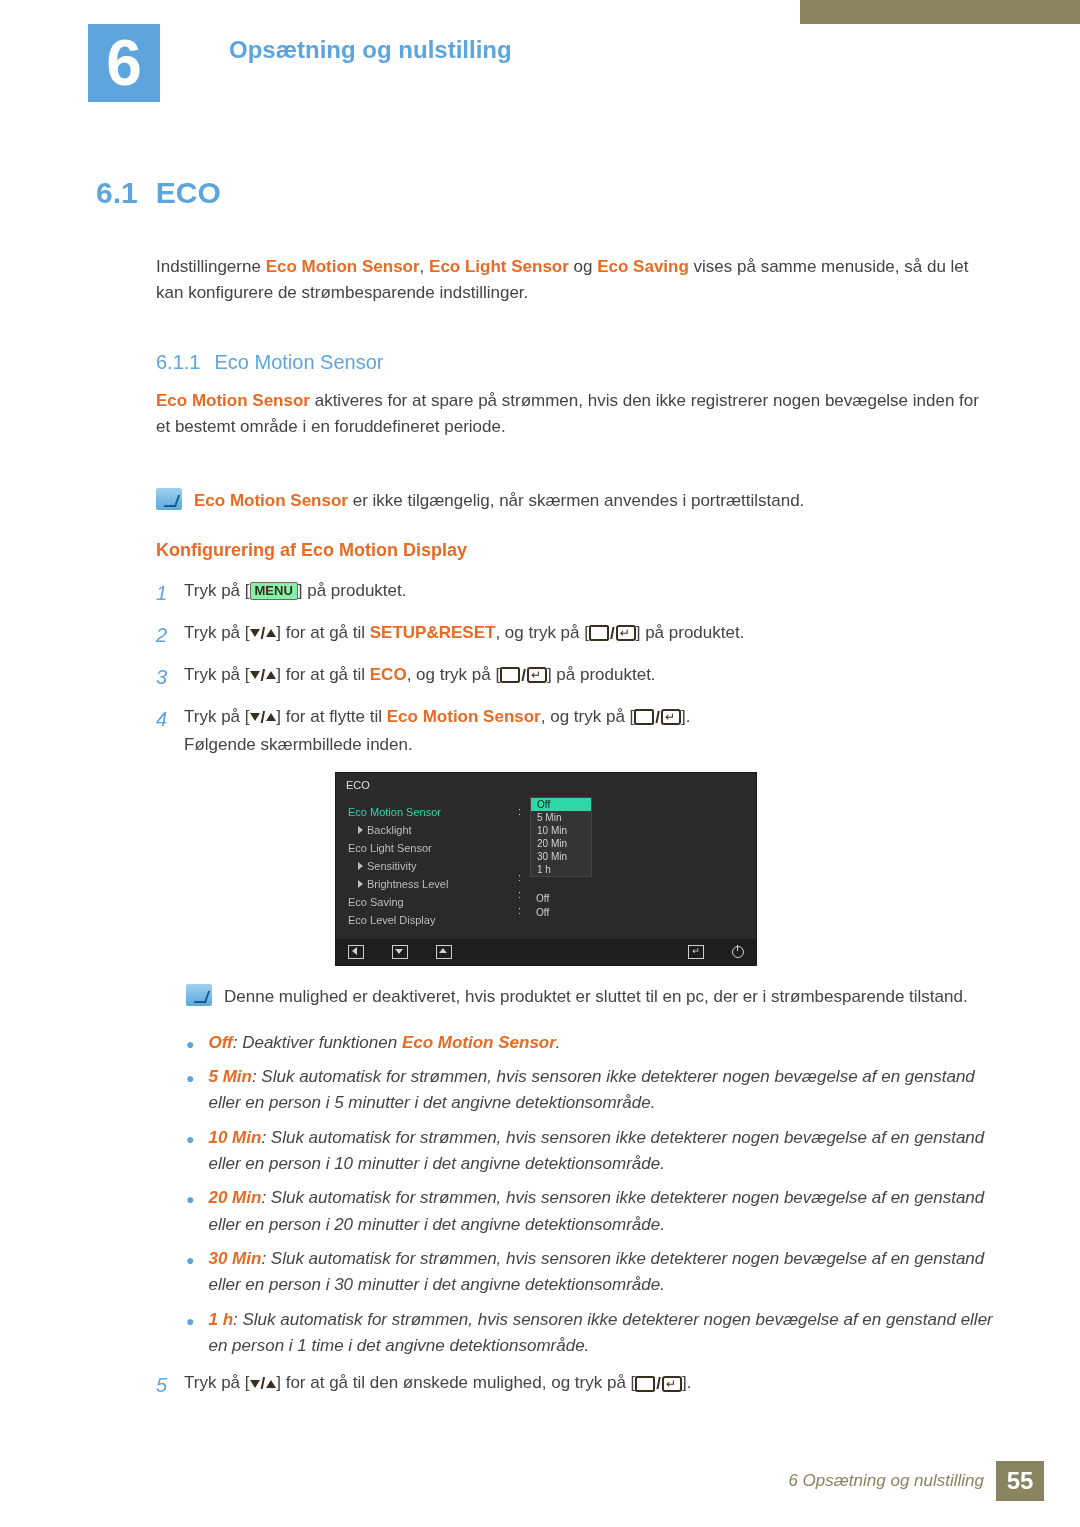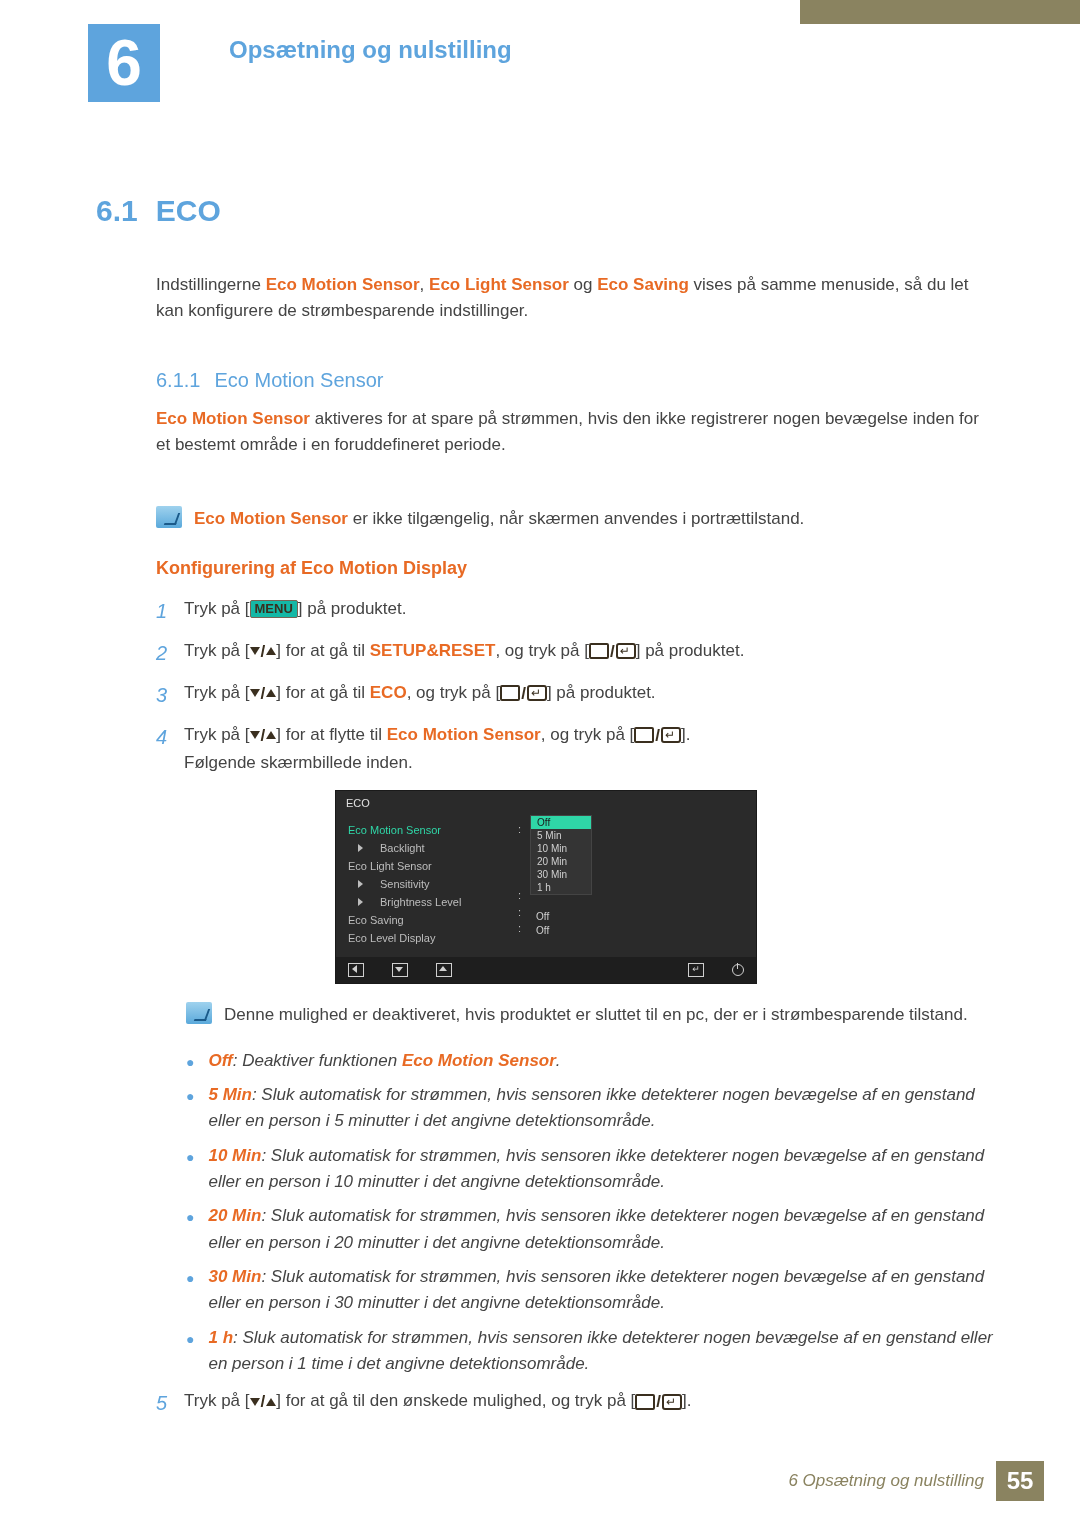--- a/index.html
+++ b/index.html
@@ -41,21 +41,21 @@
     position: absolute;
     top: 36px;
     left: 190px;
     color: #5ea4dd;
     font-size: 24px;
     font-weight: bold;
     margin-left: 39px;
   }
   .content {
     position: absolute;
-    top: 194px;
+    top: 176px;
     left: 96px;
     width: 900px;
   }
   .h-section {
     color: #5ea4dd;
     font-size: 30px;
     font-weight: bold;
     margin-bottom: 44px;
   }
   .h-section .num {
@@ -126,21 +126,21 @@
     display: inline-block;
     border: 1px solid #765;
     border-radius: 2px;
     font-family: Arial, sans-serif;
     font-size: 13px;
     font-weight: bold;
     padding: 0 4px;
     line-height: 16px;
     vertical-align: middle;
     color: #3a2f1f;
-    background: #14b8a6;
+    background: #86efac;
   }
   .icon-pair {
     display: inline-flex;
     align-items: center;
     vertical-align: middle;
   }
   .tri-down, .tri-up {
     display: inline-block;
     width: 0; height: 0;
     border-left: 5px solid transparent;
@@ -200,21 +200,21 @@
   }
   .osd-opt.green { color: #2fd6a7; }
   .osd-opt .tri {
     display: inline-block;
     width: 0; height: 0;
     border-top: 4px solid transparent;
     border-bottom: 4px solid transparent;
     border-left: 5px solid #bdbdbd;
     margin-right: 4px;
   }
-  .osd-opt.indent { padding-left: 10px; gap: 13px; }
+  .osd-opt.indent { padding-left: 10px; }
   .osd-mid {
     width: 12px;
     padding-top: 6px;
     color: #bdbdbd;
   }
   .osd-mid div { height: 16.5px; line-height:16.5px; }
   .osd-right {
     flex: 1;
     padding: 0 10px 10px 0;
   }

